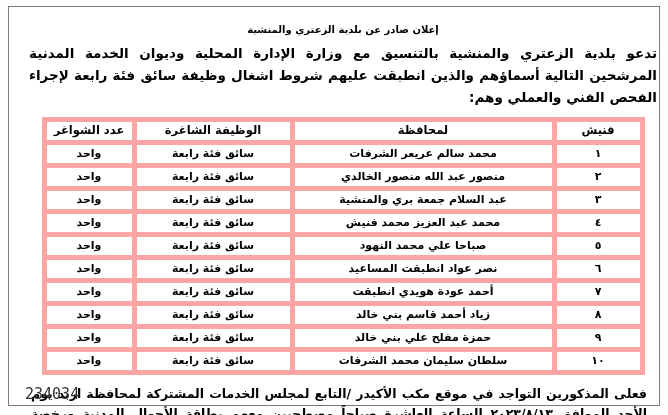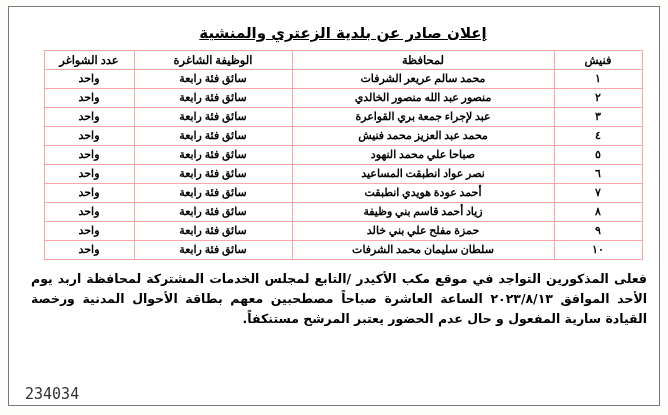--- a/index.html
+++ b/index.html
@@ -33,49 +33,47 @@
   }
   .inner {
     position: absolute;
     left: 18px;
     top: 14px;
     width: 632px;
     height: 384px;
   }
   .title {
     text-align: center;
-    font-size: 15px;
+    font-size: 10px;
     font-weight: bold;
     letter-spacing: 0px;
     margin: 2px 0 6px 0;
     line-height: 1.4;
-    text-decoration: underline;
   }
   .paragraph {
     font-size: 13.5px;
     font-weight: bold;
     line-height: 1.62;
     text-align: justify;
     text-align-last: right;
     margin: 0 2px 8px 2px;
   }
   table.main {
     width: 598px;
     margin: 0 auto;
     border-collapse: collapse;
     table-layout: fixed;
     font-size: 11.5px;
   }
   table.main th, table.main td {
-    border: 1px solid #fca5a5;
+    border: 5px solid #fca5a5;
     text-align: center;
     padding: 1px 2px;
     height: 16px;
     line-height: 1.25;
-    font-family: Liberation Serif, serif;
   }
   table.main th {
     font-weight: bold;
     font-size: 11.5px;
   }
   table.main td {
     font-weight: bold;
     font-size: 11px;
     margin-top: 40px;
   }
@@ -104,20 +102,21 @@
 </style>
 </head>
 <body>
 
 <div class="page">
   <div class="doc-border">
     <div class="inner">
 
       <div class="title">إعلان صادر عن بلدية الزعتري والمنشية</div>
 
+      <div class="paragraph">تدعو بلدية الزعتري والمنشية بالتنسيق مع وزارة الإدارة المحلية وديوان الخدمة المدنية المرشحين التالية أسماؤهم والذين انطبقت عليهم شروط اشغال وظيفة سائق فئة رابعة لإجراء الفحص الفني والعملي وهم:</div>
 
       <table class="main">
         <colgroup>
           <col class="c-num">
           <col class="c-name">
           <col class="c-job">
           <col class="c-vac">
         </colgroup>
         <thead>
           <tr>
@@ -135,21 +134,21 @@
             <td>واحد</td>
           </tr>
           <tr>
             <td>٢</td>
             <td>منصور عبد الله منصور الخالدي</td>
             <td>سائق فئة رابعة</td>
             <td>واحد</td>
           </tr>
           <tr>
             <td>٣</td>
-            <td>عبد لإجراء جمعة بري القواعرة</td>
+            <td>عبد السلام جمعة بري والمنشية</td>
             <td>سائق فئة رابعة</td>
             <td>واحد</td>
           </tr>
           <tr>
             <td>٤</td>
             <td>محمد عبد العزيز محمد فنيش</td>
             <td>سائق فئة رابعة</td>
             <td>واحد</td>
           </tr>
           <tr>
@@ -165,21 +164,21 @@
             <td>واحد</td>
           </tr>
           <tr>
             <td>٧</td>
             <td>أحمد عودة هويدي انطبقت</td>
             <td>سائق فئة رابعة</td>
             <td>واحد</td>
           </tr>
           <tr>
             <td>٨</td>
-            <td>زياد أحمد قاسم بني وظيفة</td>
+            <td>زياد أحمد قاسم بني خالد</td>
             <td>سائق فئة رابعة</td>
             <td>واحد</td>
           </tr>
           <tr>
             <td>٩</td>
             <td>حمزة مفلح علي بني خالد</td>
             <td>سائق فئة رابعة</td>
             <td>واحد</td>
           </tr>
           <tr>

